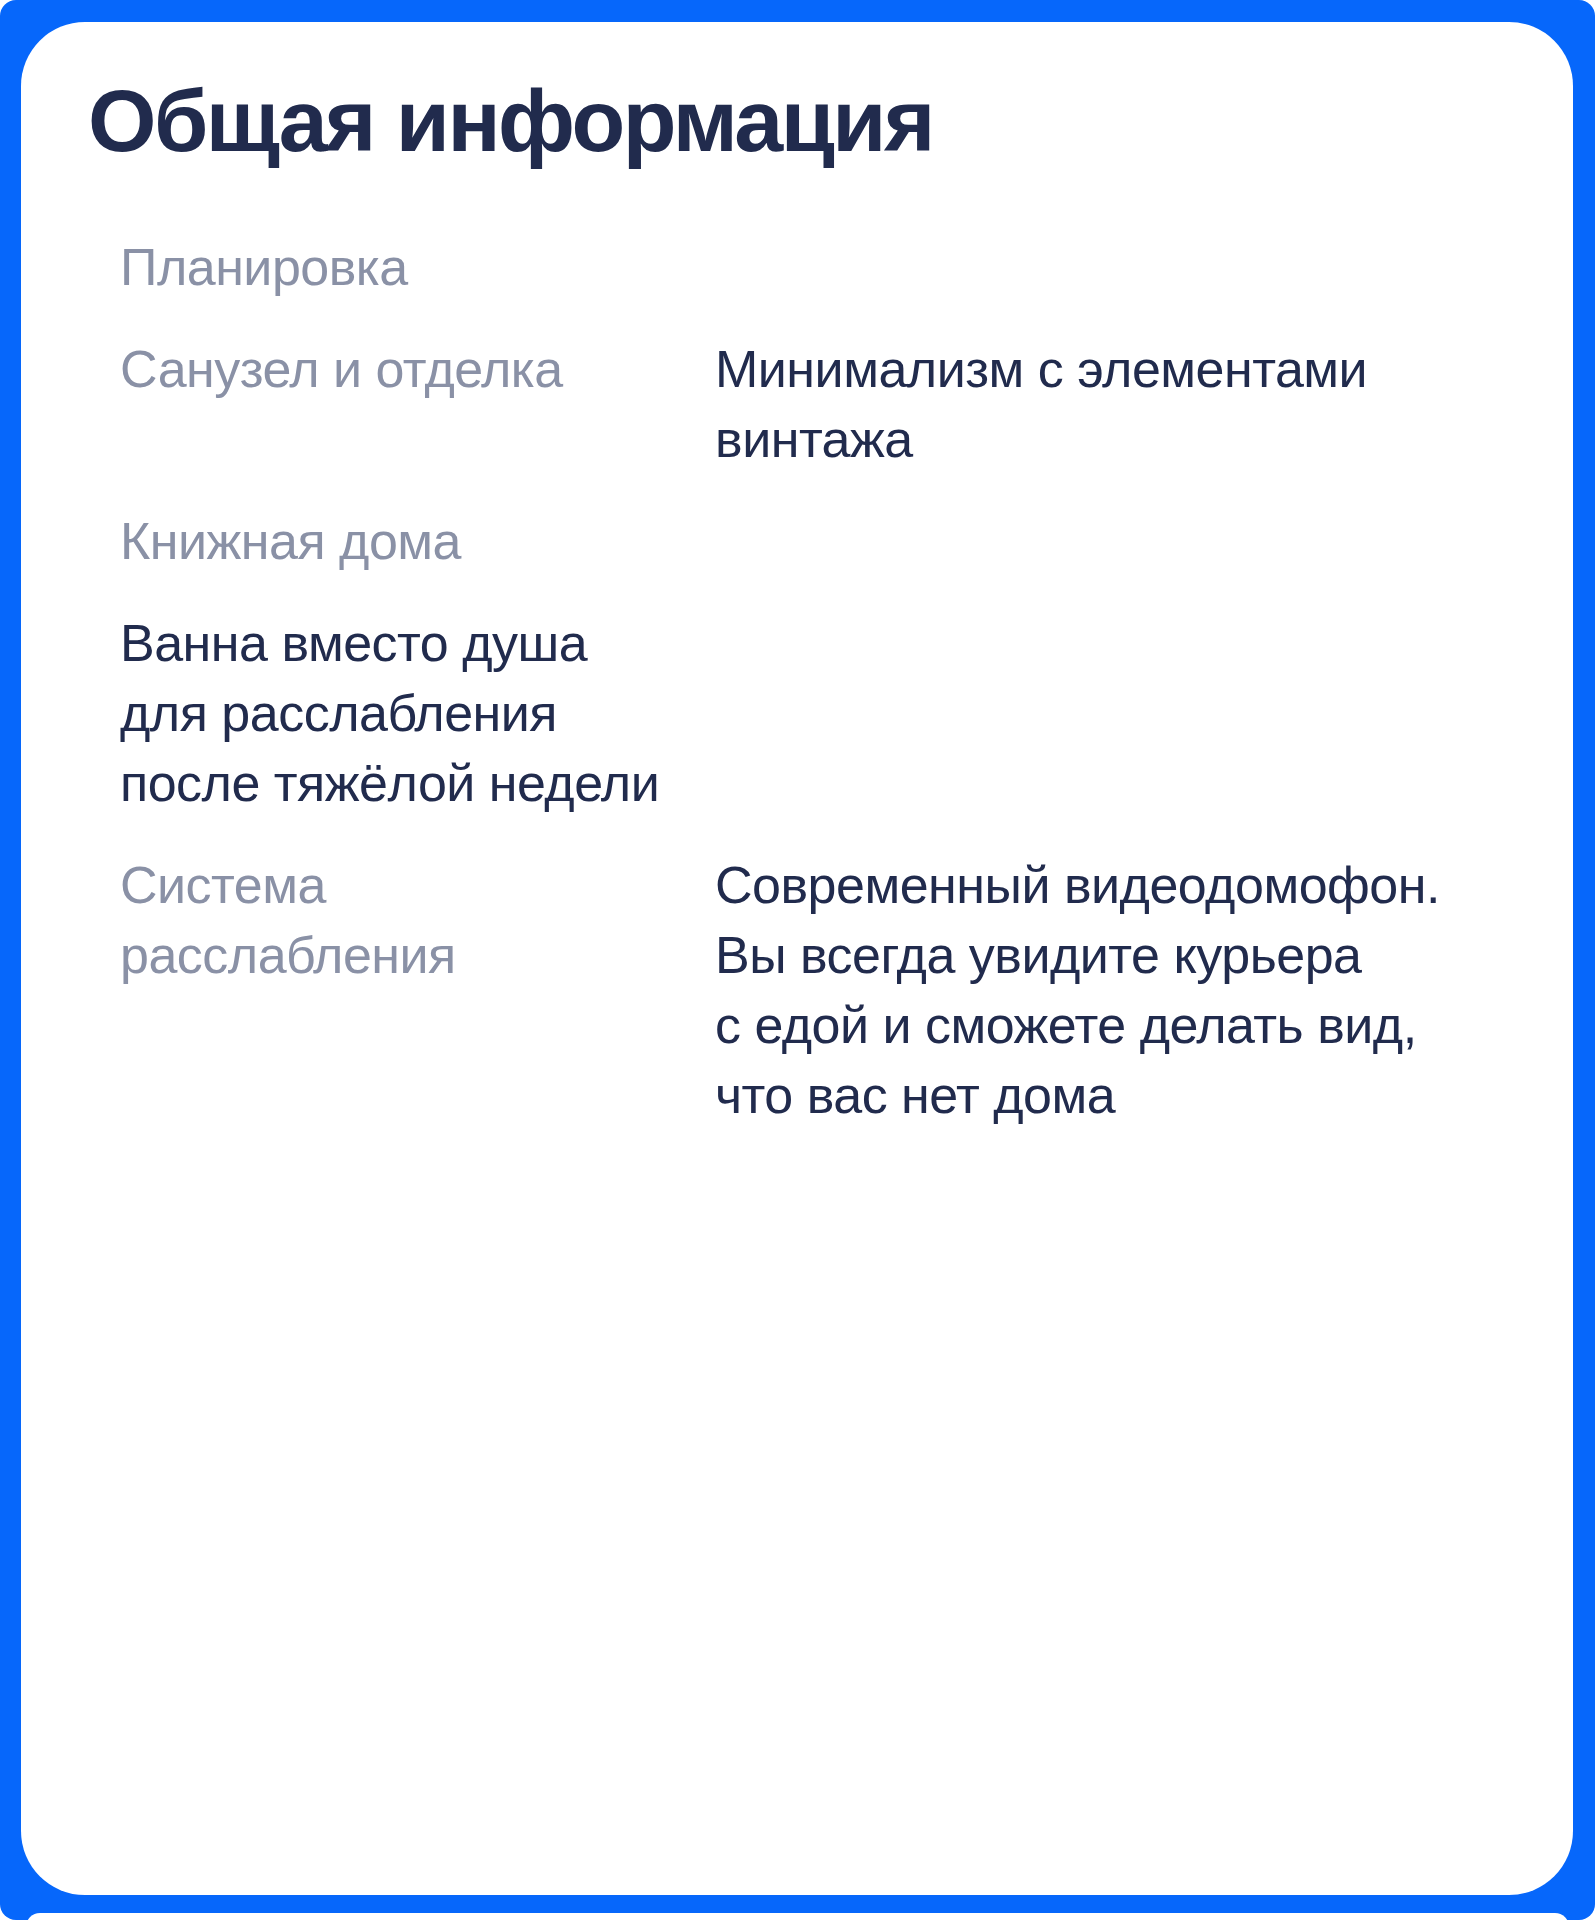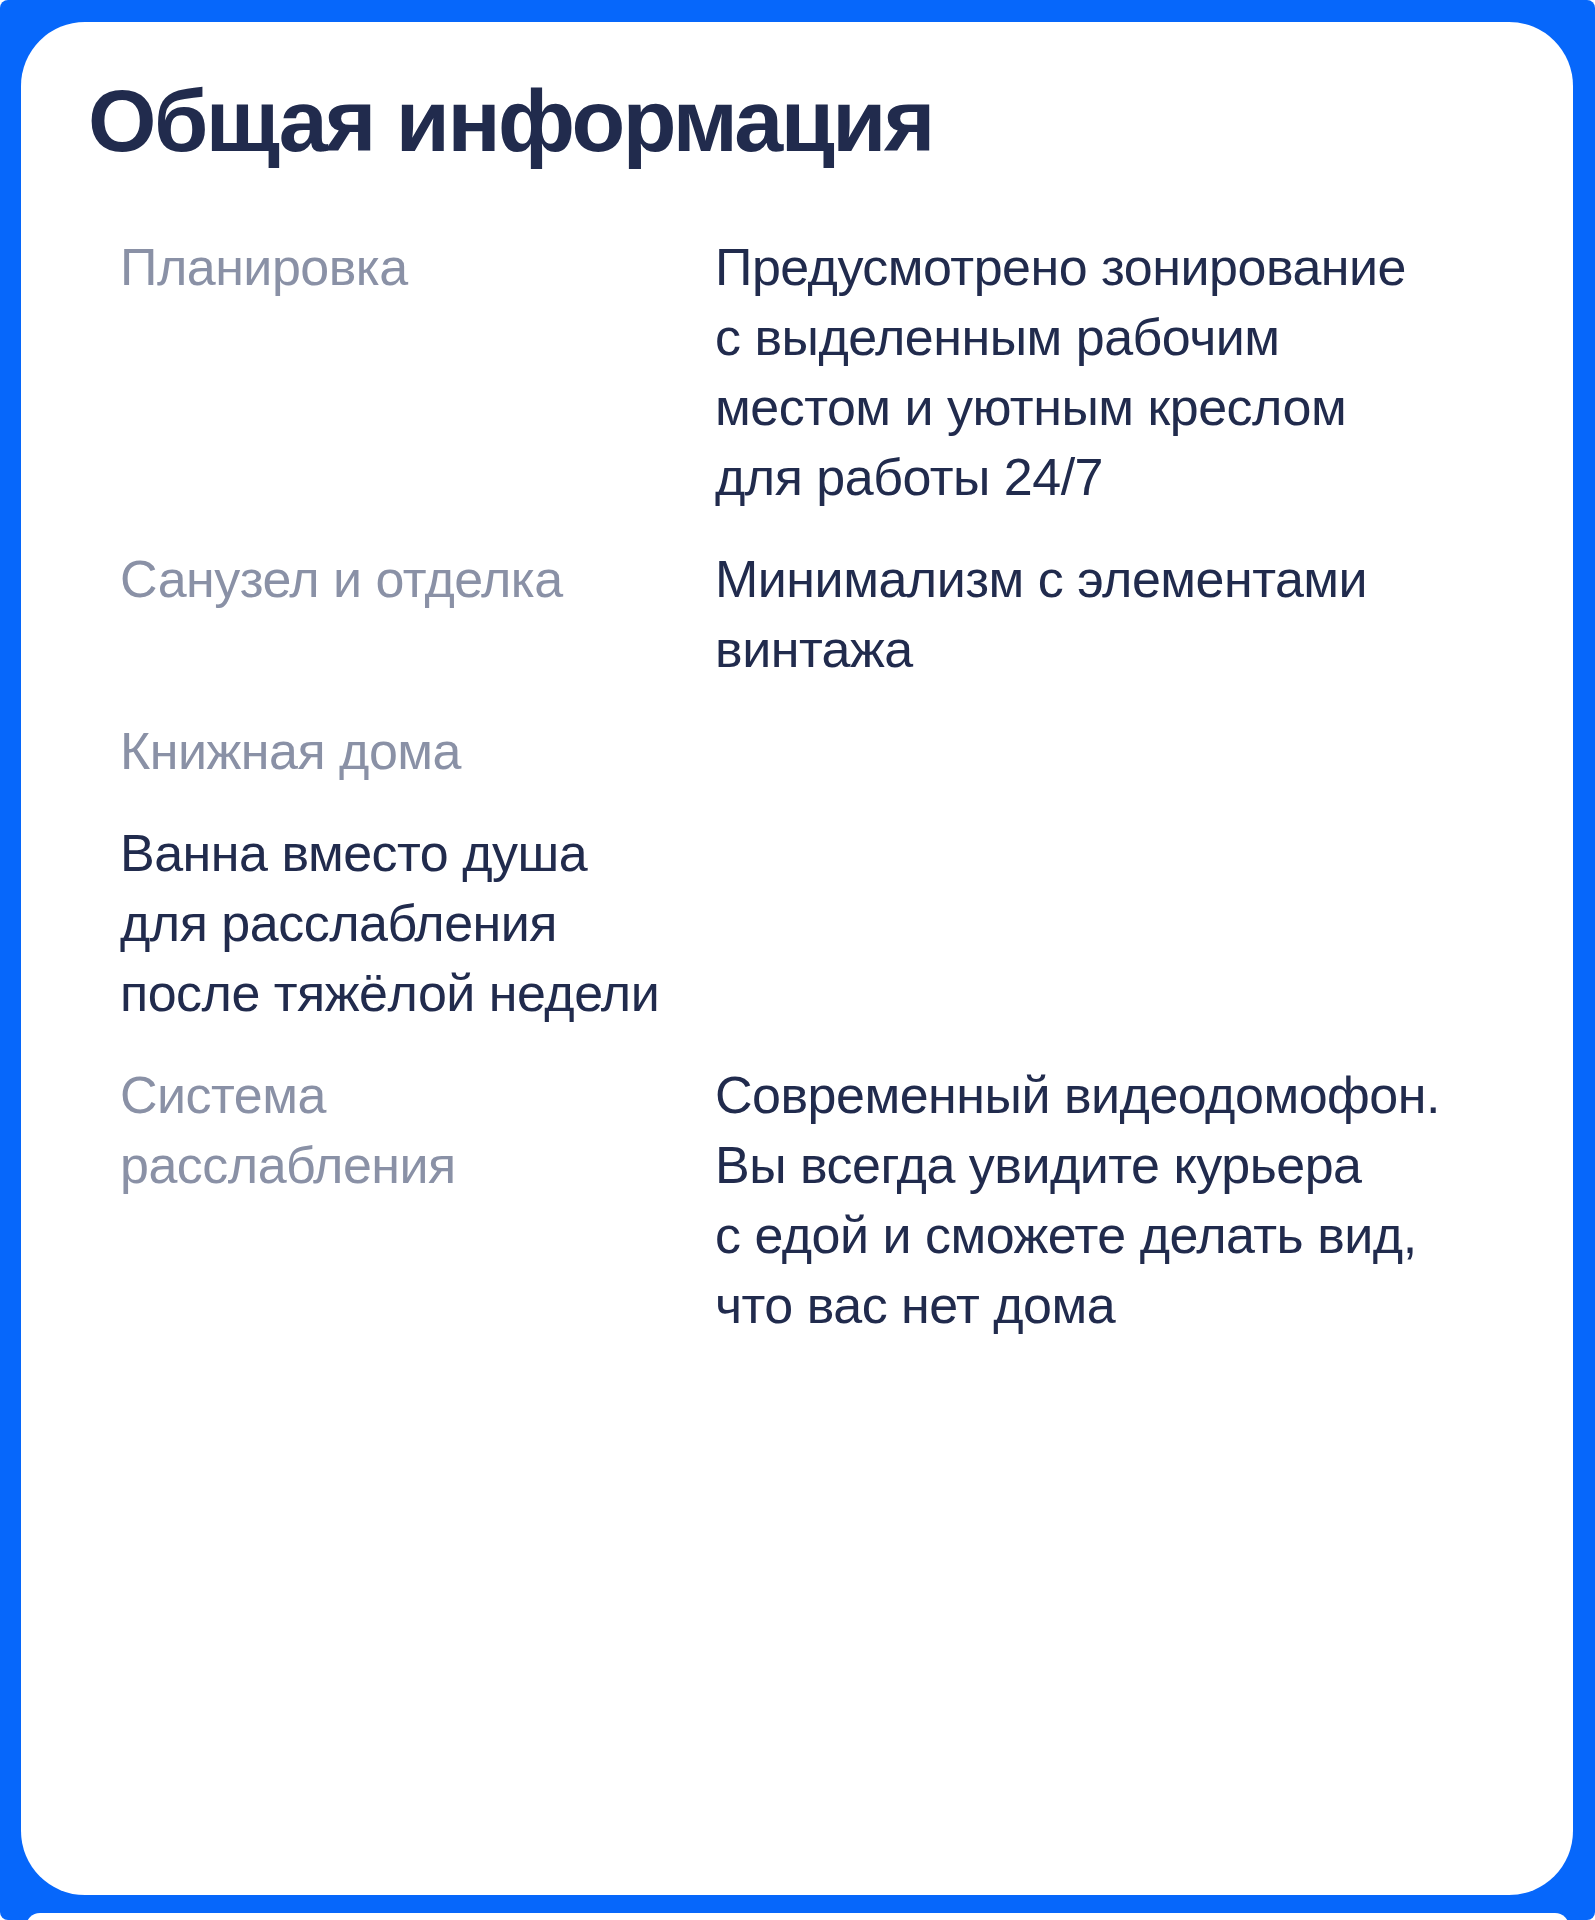--- a/index.html
+++ b/index.html
@@ -6,21 +6,21 @@
   body {
     width: 1595px; height: 1920px;
     background: #ffffff;
     font-family: "Liberation Sans", "DejaVu Sans", sans-serif;
     overflow: hidden;
     position: relative;
   }
   .screen {
     position: absolute; inset: 0;
     background: #0667FB;
-    border-radius: 8px;
+    border-radius: 16px;
     overflow: hidden;
   }
   .card {
     position: absolute;
     left: 21px; right: 22px; top: 22px;
     height: 1873px;
     background: #ffffff;
     border-radius: 64px;
     box-sizing: border-box;
     padding: 51px 62px 0 67px;
@@ -64,24 +64,20 @@
 </head>
 <body>
 
 <div class="screen">
   <div class="card">
     <h1 class="title">Общая информация</h1>
 
     <div class="rows">
       <div class="row">
         <div class="label">Планировка</div>
-        <div class="value">Предусмотрено зонирование
-с выделенным рабочим
-местом и уютным креслом
-для работы 24/7</div>
       </div>
       <div class="row">
         <div class="label">Санузел и отделка</div>
         <div class="value">Минимализм с элементами
 винтажа</div>
       </div>
       <div class="row">
         <div class="label">Книжная дома</div>
       </div>
       <div class="row">

